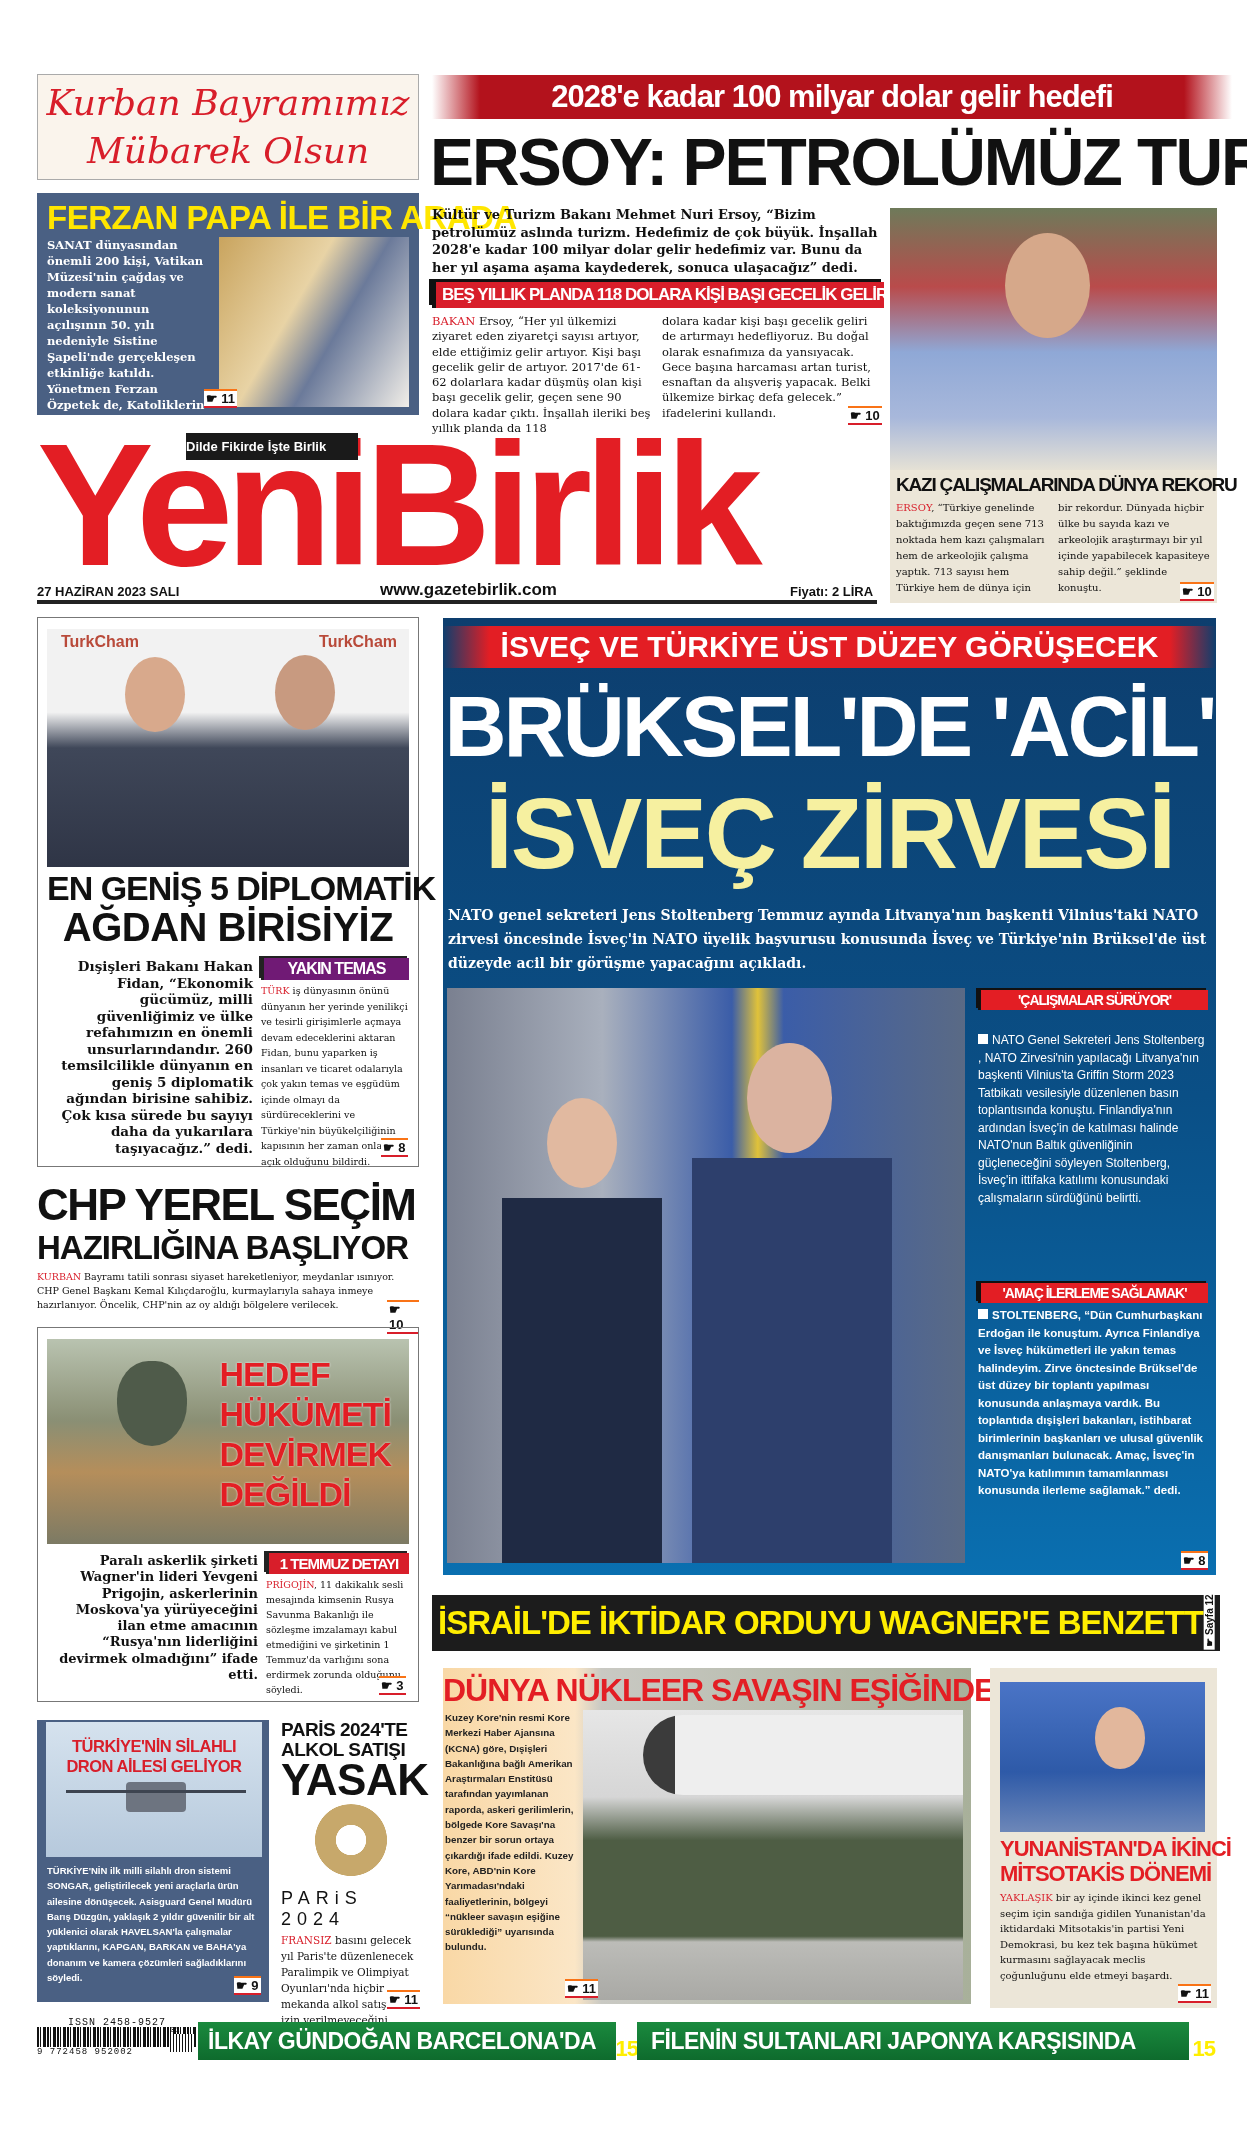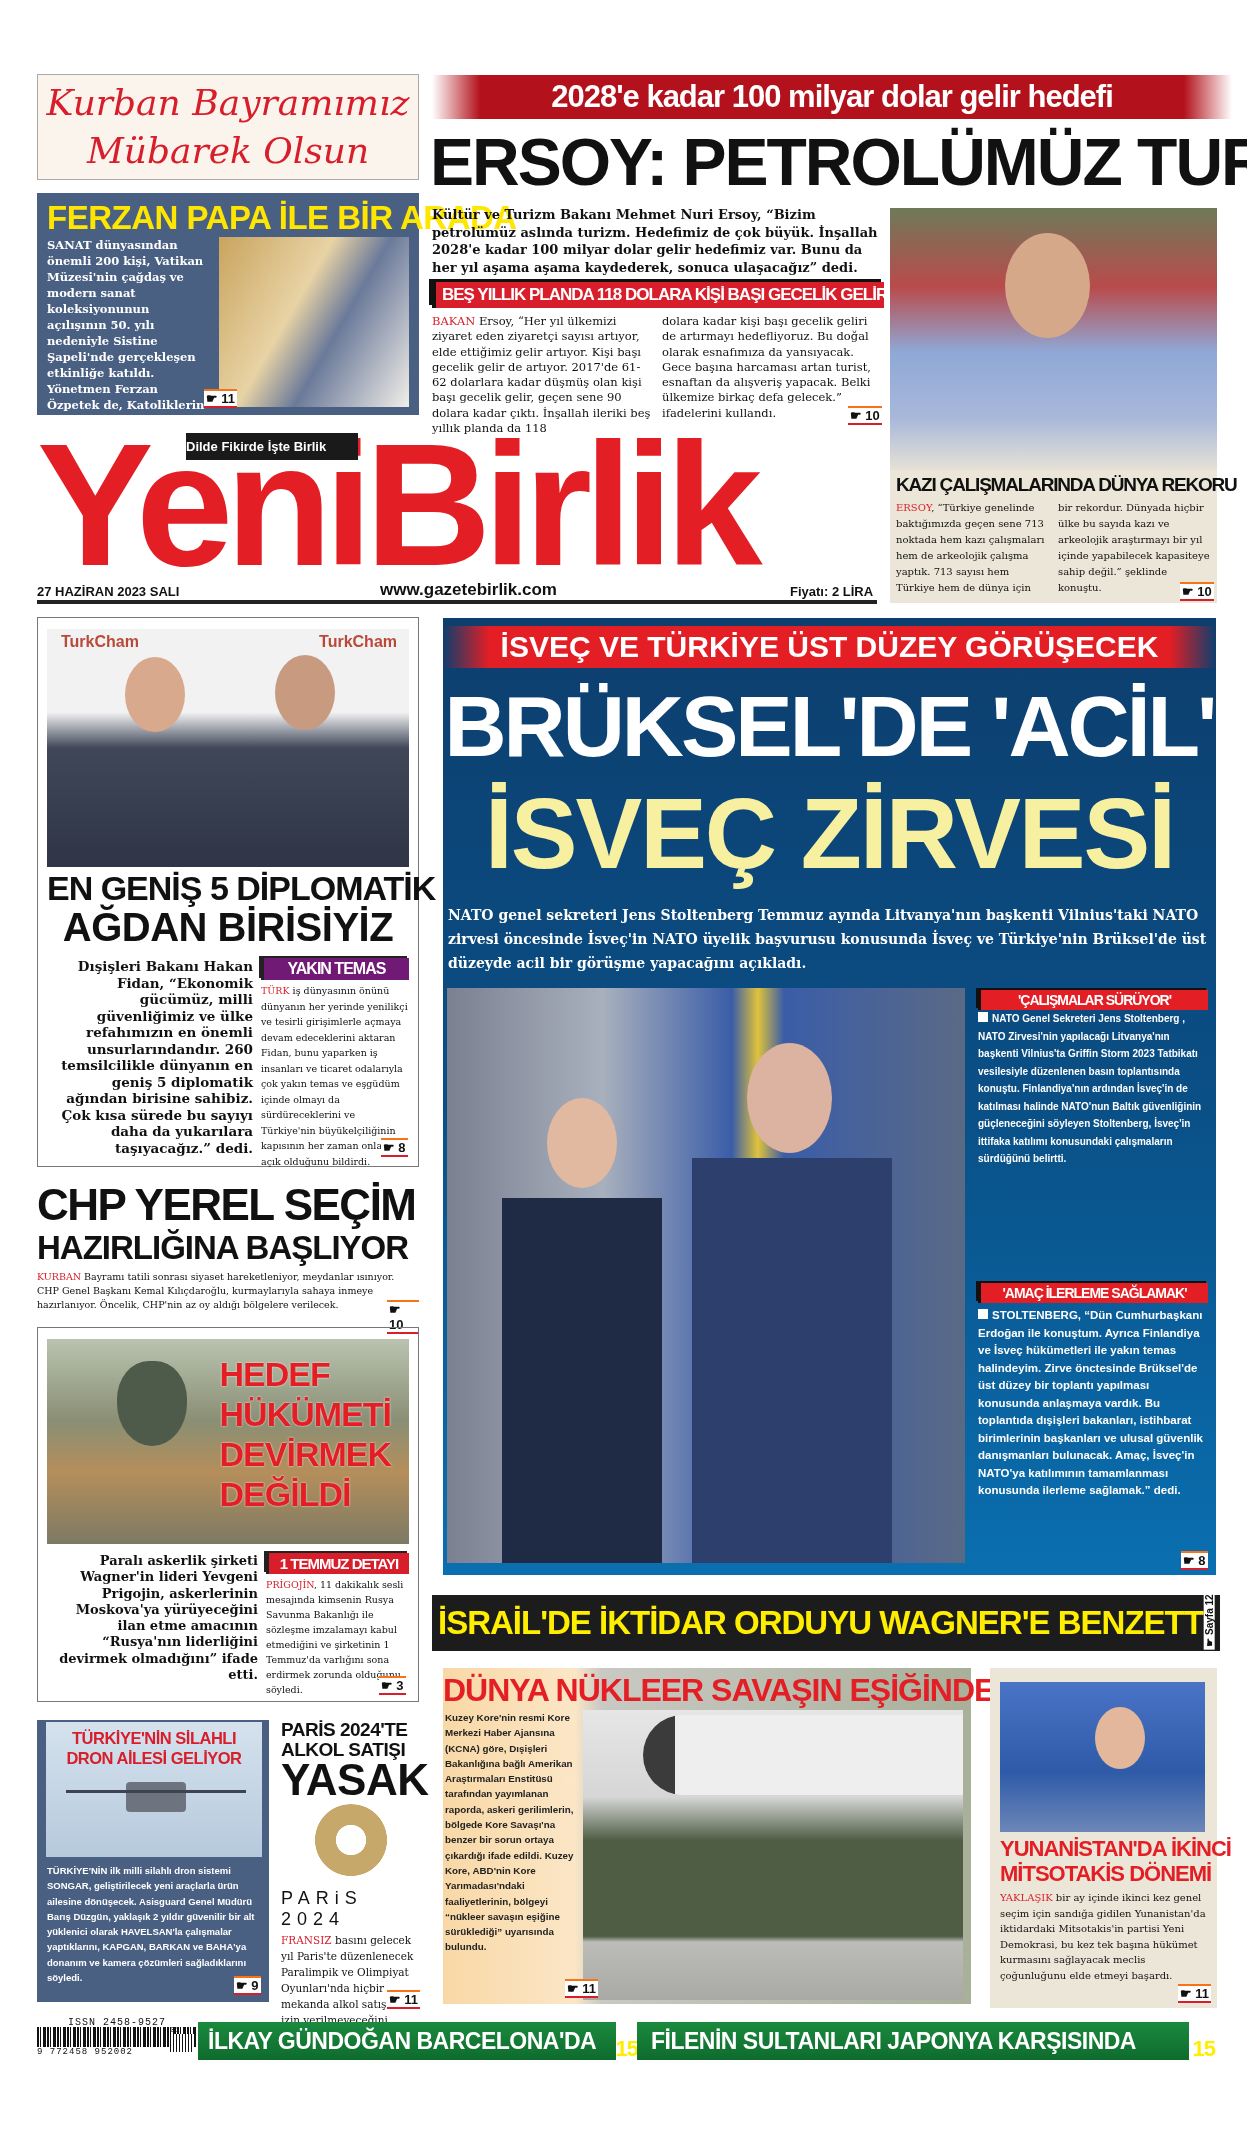--- a/index.html
+++ b/index.html
@@ -109,21 +109,21 @@
     <div class="cond" style="background:#d81e2a;color:#fff;font-size:15px;line-height:21px;text-align:center;border-left:3px solid #222;box-shadow:-2px -2px 0 #222">1 TEMMUZ DETAYI</div>
     <div class="serif" style="font-size:9.5px;line-height:15px;margin-top:3px">
       <span class="red">PRİGOJİN</span><span>, 11 dakikalık sesli mesajında kimsenin Rusya Savunma Bakanlığı ile sözleşme imzalamayı kabul etmediğini ve şirketinin 1 Temmuz'da varlığını sona erdirmek zorunda olduğunu söyledi.</span>
     </div>
   </div>
   <span class="ref abs" style="left:341px;top:348px">☛ 3</span>
 </div>
 
 <div class="abs" style="left:37px;top:1720px;width:232px;height:282px;background:#4a6083">
   <div style="position:absolute;left:9px;top:2px;width:216px;height:135px;background:linear-gradient(180deg,#d5e2ee,#b6c9dc)">
-    <div class="cond" style="text-align:center;color:#d81e2a;font-size:16.5px;line-height:20px;padding-top:6px;letter-spacing:-0.5px">
+    <div class="cond" style="text-align:center;color:#d81e2a;font-size:16.5px;line-height:20px;padding-top:14px;letter-spacing:-0.5px">
       <div>TÜRKİYE'NİN SİLAHLI</div>
       <div>DRON AİLESİ GELİYOR</div>
     </div>
     <div style="position:absolute;left:80px;top:60px;width:60px;height:30px;background:#6d7480;border-radius:4px"></div>
     <div style="position:absolute;left:20px;top:68px;width:180px;height:3px;background:#3d4450"></div>
   </div>
   <div class="sans" style="position:absolute;left:10px;top:143px;width:214px;font-size:9.5px;line-height:15.3px;color:#fff;font-weight:bold">TÜRKİYE'NİN ilk milli silahlı dron sistemi SONGAR, geliştirilecek yeni araçlarla ürün ailesine dönüşecek. Asisguard Genel Müdürü Barış Düzgün, yaklaşık 2 yıldır güvenilir bir alt yüklenici olarak HAVELSAN'la çalışmalar yaptıklarını, KAPGAN, BARKAN ve BAHA'ya donanım ve kamera çözümleri sağladıklarını söyledi.</div>
   <span class="ref abs" style="left:197px;top:256px">☛ 9</span>
 </div>
 
@@ -147,21 +147,21 @@
   <div class="cond" style="position:absolute;left:0;top:160px;width:773px;text-align:center;color:#f6f0a0;font-size:100px;line-height:110px;letter-spacing:-2px;white-space:nowrap">İSVEÇ ZİRVESİ</div>
   <div class="serif" style="position:absolute;left:5px;top:285px;width:760px;font-size:14px;line-height:24px;color:#fff;font-weight:bold">NATO genel sekreteri Jens Stoltenberg Temmuz ayında Litvanya'nın başkenti Vilnius'taki NATO zirvesi öncesinde İsveç'in NATO üyelik başvurusu konusunda İsveç ve Türkiye'nin Brüksel'de üst düzeyde acil bir görüşme yapacağını açıkladı.</div>
   <div class="photo" style="position:absolute;left:4px;top:370px;width:518px;height:575px;background:linear-gradient(90deg,#7a8090 0%,#a9b0bd 30%,#3b5da8 55%,#e0c23a 60%,#3b5da8 65%,#5a6a85 100%)">
     <div style="position:absolute;left:100px;top:110px;width:70px;height:90px;border-radius:50%;background:#e1b9a0"></div>
     <div style="position:absolute;left:300px;top:55px;width:85px;height:110px;border-radius:50%;background:#dbb3a0"></div>
     <div style="position:absolute;left:55px;top:210px;width:160px;height:365px;background:#1f2a44"></div>
     <div style="position:absolute;left:245px;top:170px;width:200px;height:405px;background:#2d3f6c"></div>
   </div>
   <div style="position:absolute;left:535px;top:372px;width:230px">
     <div class="cond" style="background:#e31e24;color:#fff;font-size:14px;line-height:20px;text-align:center;border-left:3px solid #111;box-shadow:-2px -2px 0 #111">'ÇALIŞMALAR SÜRÜYOR'</div>
-    <div class="sans" style="color:#fff;font-weight:bold;font-size:10px;line-height:17.5px;margin-top:0">
+    <div class="sans" style="color:#fff;font-weight:normal;font-size:12px;line-height:17.5px;margin-top:22px">
       <span style="display:inline-block;width:10px;height:10px;background:#fff;margin-right:4px"></span><span>NATO Genel Sekreteri Jens Stoltenberg , NATO Zirvesi'nin yapılacağı Litvanya'nın başkenti Vilnius'ta Griffin Storm 2023 Tatbikatı vesilesiyle düzenlenen basın toplantısında konuştu. Finlandiya'nın ardından İsveç'in de katılması halinde NATO'nun Baltık güvenliğinin güçleneceğini söyleyen Stoltenberg, İsveç'in ittifaka katılımı konusundaki çalışmaların sürdüğünü belirtti.</span>
     </div>
   </div>
   <div style="position:absolute;left:535px;top:665px;width:230px">
     <div class="cond" style="background:#e31e24;color:#fff;font-size:14px;line-height:20px;text-align:center;border-left:3px solid #111;box-shadow:-2px -2px 0 #111">'AMAÇ İLERLEME SAĞLAMAK'</div>
     <div class="sans" style="color:#fff;font-weight:bold;font-size:11.5px;line-height:17.5px;margin-top:4px">
       <span style="display:inline-block;width:10px;height:10px;background:#fff;margin-right:4px"></span><span>STOLTENBERG, “Dün Cumhurbaşkanı Erdoğan ile konuştum. Ayrıca Finlandiya ve İsveç hükümetleri ile yakın temas halindeyim. Zirve önctesinde Brüksel'de üst düzey bir toplantı yapılması konusunda anlaşmaya vardık. Bu toplantıda dışişleri bakanları, istihbarat birimlerinin başkanları ve ulusal güvenlik danışmanları bulunacak. Amaç, İsveç'in NATO'ya katılımının tamamlanması konusunda ilerleme sağlamak.” dedi.</span>
     </div>
   </div>
   <span class="ref abs" style="left:738px;top:933px">☛ 8</span>

